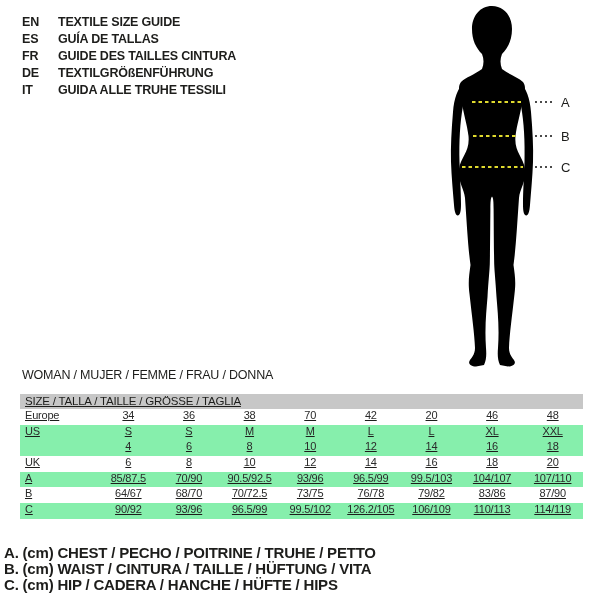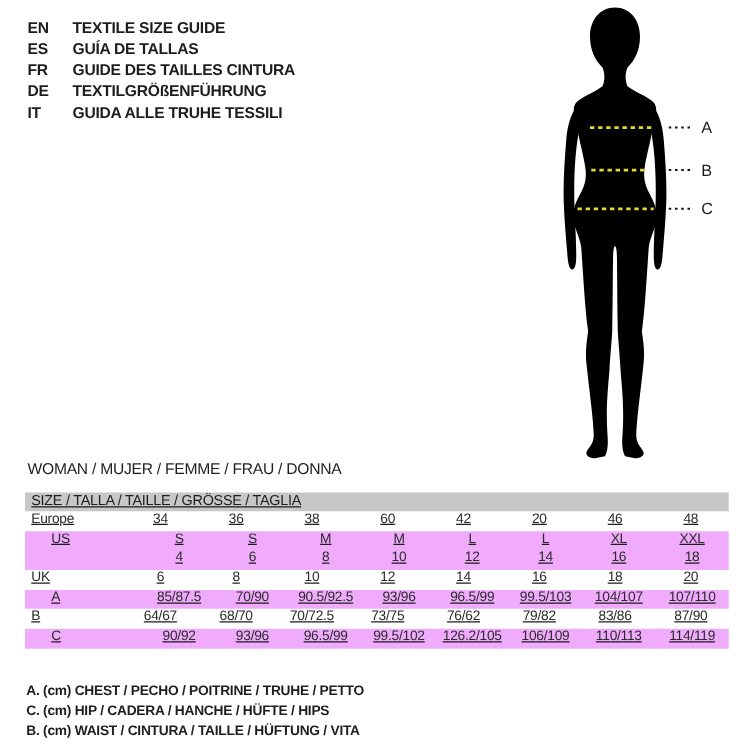--- a/index.html
+++ b/index.html
@@ -42,28 +42,28 @@
     height: 15px; line-height: 15px;
     background: #c7c7c7;
     font-size: 11.5px; letter-spacing: -0.2px;
     padding-left: 5px; white-space: nowrap;
   }
   .t-row {
     display: flex; align-items: flex-start;
     height: 15.7px; font-size: 11px; letter-spacing: -0.2px;
     color: #2a2a2a;
   }
-  .t-row.shaded { background: #f0abfc; padding-left: 16px; }
+  .t-row.shaded { background: #86efac; }
   .t-label { flex: 0 0 78px; padding-left: 5px; }
   .t-cell { flex: 1 1 0; text-align: center; white-space: nowrap; }
 
   
   .legend {
-    position: absolute; left: 21px; top: 545px;
-    font-size: 11px; font-weight: 700; letter-spacing: -0.2px;
+    position: absolute; left: 4px; top: 545px;
+    font-size: 15px; font-weight: 700; letter-spacing: -0.2px;
     line-height: 16.2px; white-space: nowrap;
   }
 </style>
 </head>
 <body>
 
 <div class="lang-block">
   <div class="lang-row">
     <span class="lang-code">EN</span>
     <span class="lang-label">TEXTILE SIZE GUIDE</span>
@@ -168,21 +168,21 @@
 <div class="section-title">WOMAN / MUJER / FEMME / FRAU / DONNA</div>
 
 <div class="size-table">
   <div class="t-header">SIZE / TALLA / TAILLE / GRÖSSE / TAGLIA</div>
 
   <div class="t-row">
     <span class="t-label">Europe</span>
     <span class="t-cell">34</span>
     <span class="t-cell">36</span>
     <span class="t-cell">38</span>
-    <span class="t-cell">60</span>
+    <span class="t-cell">70</span>
     <span class="t-cell">42</span>
     <span class="t-cell">20</span>
     <span class="t-cell">46</span>
     <span class="t-cell">48</span>
   </div>
 
   <div class="t-row shaded">
     <span class="t-label">US</span>
     <span class="t-cell">S</span>
     <span class="t-cell">S</span>
@@ -229,36 +229,36 @@
     <span class="t-cell">104/107</span>
     <span class="t-cell">107/110</span>
   </div>
 
   <div class="t-row">
     <span class="t-label">B</span>
     <span class="t-cell">64/67</span>
     <span class="t-cell">68/70</span>
     <span class="t-cell">70/72.5</span>
     <span class="t-cell">73/75</span>
-    <span class="t-cell">76/62</span>
+    <span class="t-cell">76/78</span>
     <span class="t-cell">79/82</span>
     <span class="t-cell">83/86</span>
     <span class="t-cell">87/90</span>
   </div>
 
   <div class="t-row shaded">
     <span class="t-label">C</span>
     <span class="t-cell">90/92</span>
     <span class="t-cell">93/96</span>
     <span class="t-cell">96.5/99</span>
     <span class="t-cell">99.5/102</span>
     <span class="t-cell">126.2/105</span>
     <span class="t-cell">106/109</span>
     <span class="t-cell">110/113</span>
     <span class="t-cell">114/119</span>
   </div>
 </div>
 
 <div class="legend">
   <div>A. (cm) CHEST / PECHO / POITRINE / TRUHE / PETTO</div>
+  <div>B. (cm) WAIST / CINTURA / TAILLE / HÜFTUNG / VITA</div>
   <div>C. (cm) HIP / CADERA / HANCHE / HÜFTE / HIPS</div>
-  <div>B. (cm) WAIST / CINTURA / TAILLE / HÜFTUNG / VITA</div>
 </div>
 
 </body></html>

